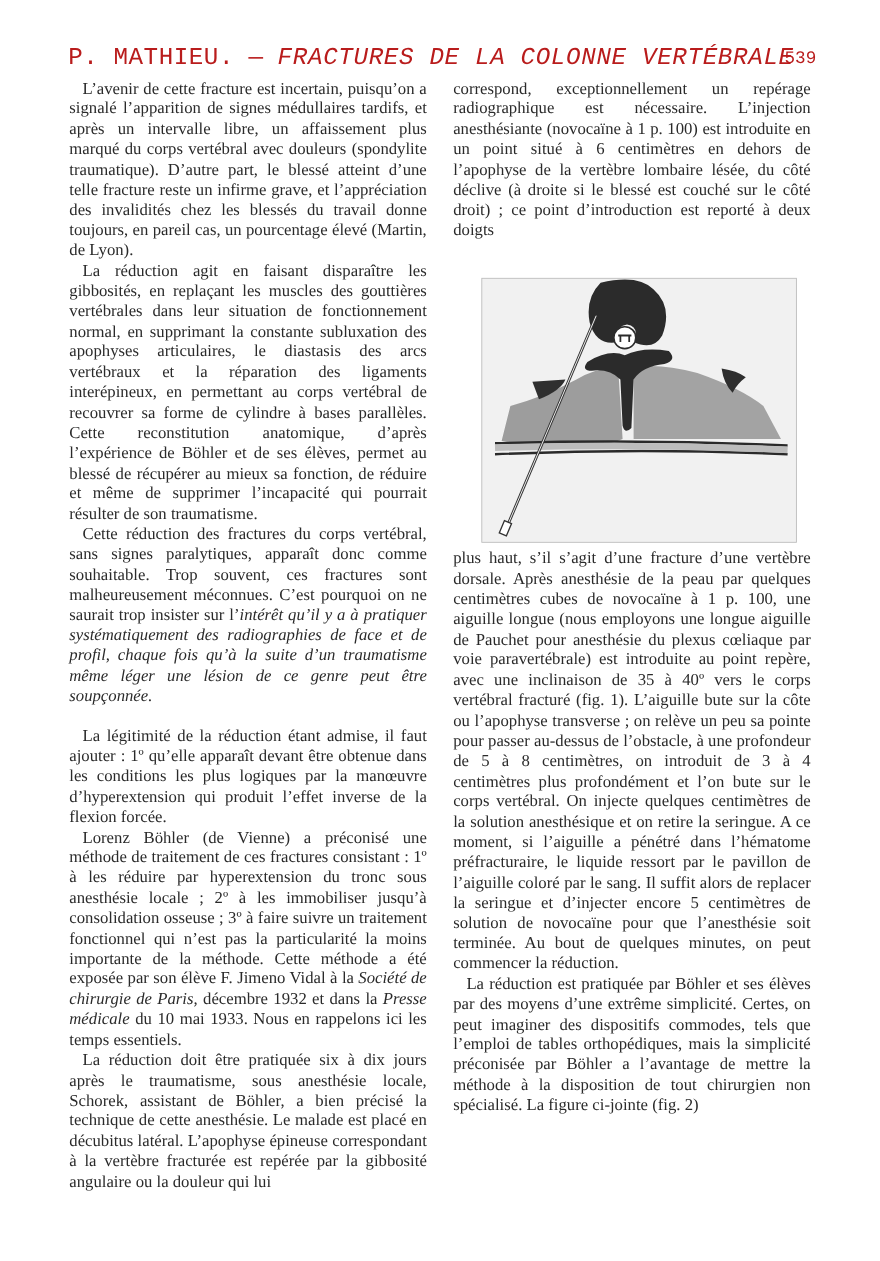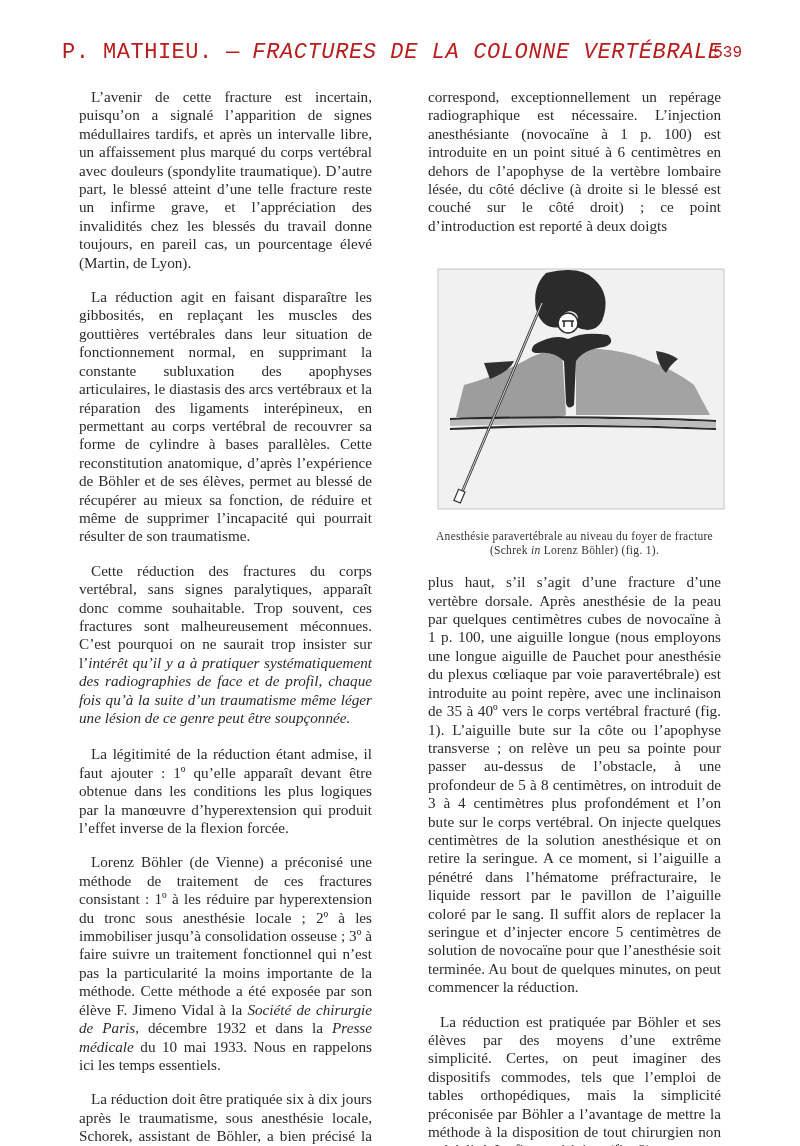--- a/index.html
+++ b/index.html
@@ -14,21 +14,21 @@
       white-space: nowrap;
     }
     .header .author { letter-spacing: 0.5px; }
     .header .title { font-style: italic; letter-spacing: 0.6px; }
     .header .pageno { position: absolute; right: 0; top: 4px; font-size: 16px; }
     .col {
       position: absolute; top: 72px; width: 325px;
       font-family: "Liberation Serif", serif; font-size: 15.2px; line-height: 18.4px;
       text-align: justify; hyphens: manual;
     }
-    .col p { margin: 16px; text-indent: 12px; }
+    .col p { margin: 0; text-indent: 12px; }
     .col p.noindent { text-indent: 0; }
     .col p.gap { margin-top: 18px; }
     .left { left: 63px; }
     .right { left: 412px; }
     .col em { }
     .figure {
       position: relative; width: 300px; height: 250px; margin: 30px 0 0 22px;
     }
     .figure svg { display: block; }
     .caption {
@@ -76,20 +76,16 @@
       <path d="M100 80 Q120 68 134 74 Q150 66 174 70 Q182 78 170 82 Q150 84 142 96 L140 140 Q134 146 132 138 L130 96 Q120 86 104 88 Q94 88 100 80 Z" fill="#2b2b2b"></path>
 
       <path d="M50 98 L80 96 Q76 106 56 114 Z" fill="#2f2f2f"></path>
       <path d="M222 86 Q236 88 244 94 Q236 100 232 108 Q224 100 222 86 Z" fill="#2f2f2f"></path>
 
       <line x1="108" y1="38" x2="26" y2="232" stroke="#333" stroke-width="2.6"></line>
       <line x1="108" y1="38" x2="26" y2="232" stroke="#eee" stroke-width="0.9"></line>
       <rect x="19" y="228" width="12" height="7" transform="rotate(-67 25 231)" fill="#fff" stroke="#333" stroke-width="1.2"></rect>
     </svg>
   </div>
-  <div class="caption">
-    <div>Anesthésie paravertébrale au niveau du foyer de fracture</div>
-    <div><span>(Schrek </span><em>in</em><span> Lorenz Böhler) (fig. 1).</span></div>
-  </div>
 
   <p class="noindent">plus haut, s’il s’agit d’une fracture d’une vertèbre dorsale. Après anesthésie de la peau par quelques centimètres cubes de novocaïne à 1 p. 100, une aiguille longue (nous employons une longue aiguille de Pauchet pour anesthésie du plexus cœliaque par voie paravertébrale) est introduite au point repère, avec une inclinaison de 35 à 40º vers le corps vertébral fracturé (fig. 1). L’aiguille bute sur la côte ou l’apophyse transverse ; on relève un peu sa pointe pour passer au-dessus de l’obstacle, à une profondeur de 5 à 8 centimètres, on introduit de 3 à 4 centimètres plus profondément et l’on bute sur le corps vertébral. On injecte quelques centimètres de la solution anesthésique et on retire la seringue. A ce moment, si l’aiguille a pénétré dans l’hématome préfracturaire, le liquide ressort par le pavillon de l’aiguille coloré par le sang. Il suffit alors de replacer la seringue et d’injecter encore 5 centimètres de solution de novocaïne pour que l’anesthésie soit terminée. Au bout de quelques minutes, on peut commencer la réduction.</p>
   <p>La réduction est pratiquée par Böhler et ses élèves par des moyens d’une extrême simplicité. Certes, on peut imaginer des dispositifs commodes, tels que l’emploi de tables orthopédiques, mais la simplicité préconisée par Böhler a l’avantage de mettre la méthode à la disposition de tout chirurgien non spécialisé. La figure ci-jointe (fig. 2)</p>
 </div>
 
 </body></html>

